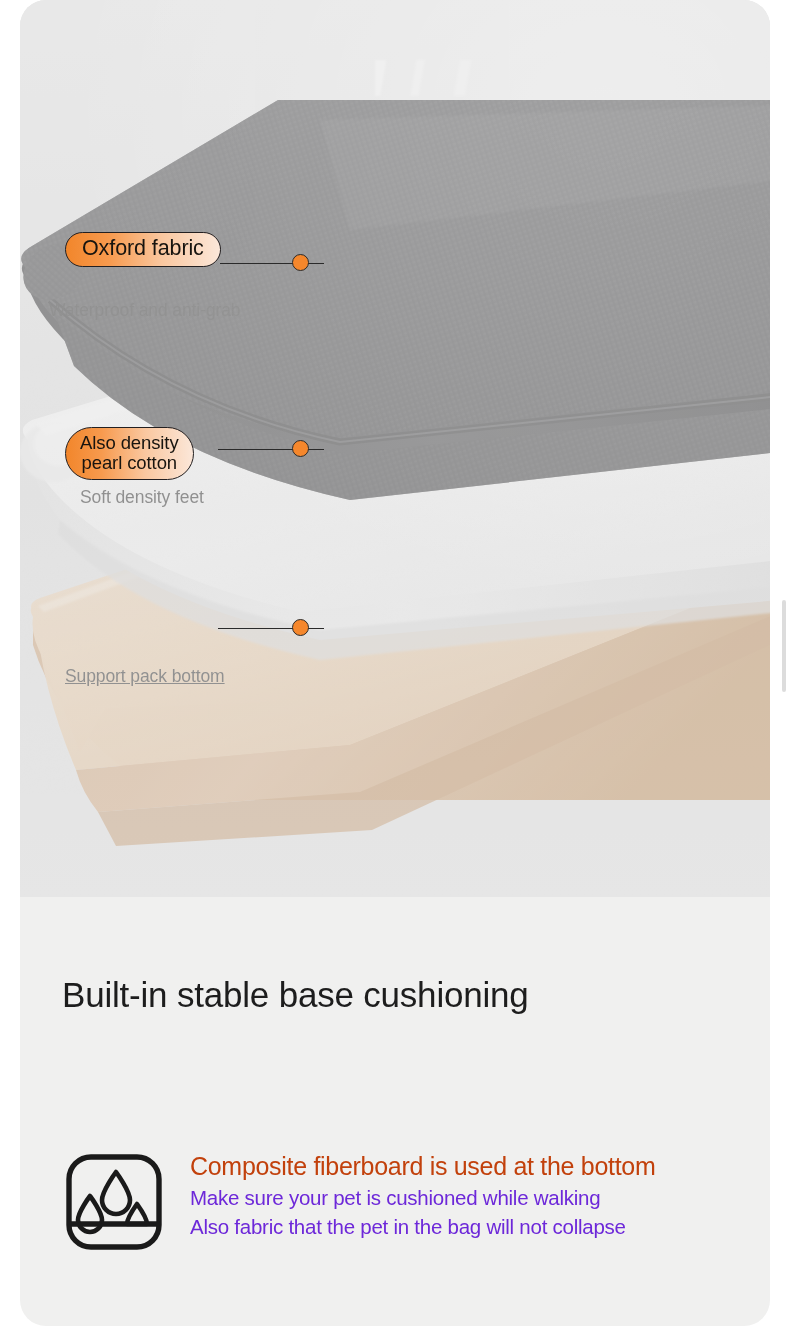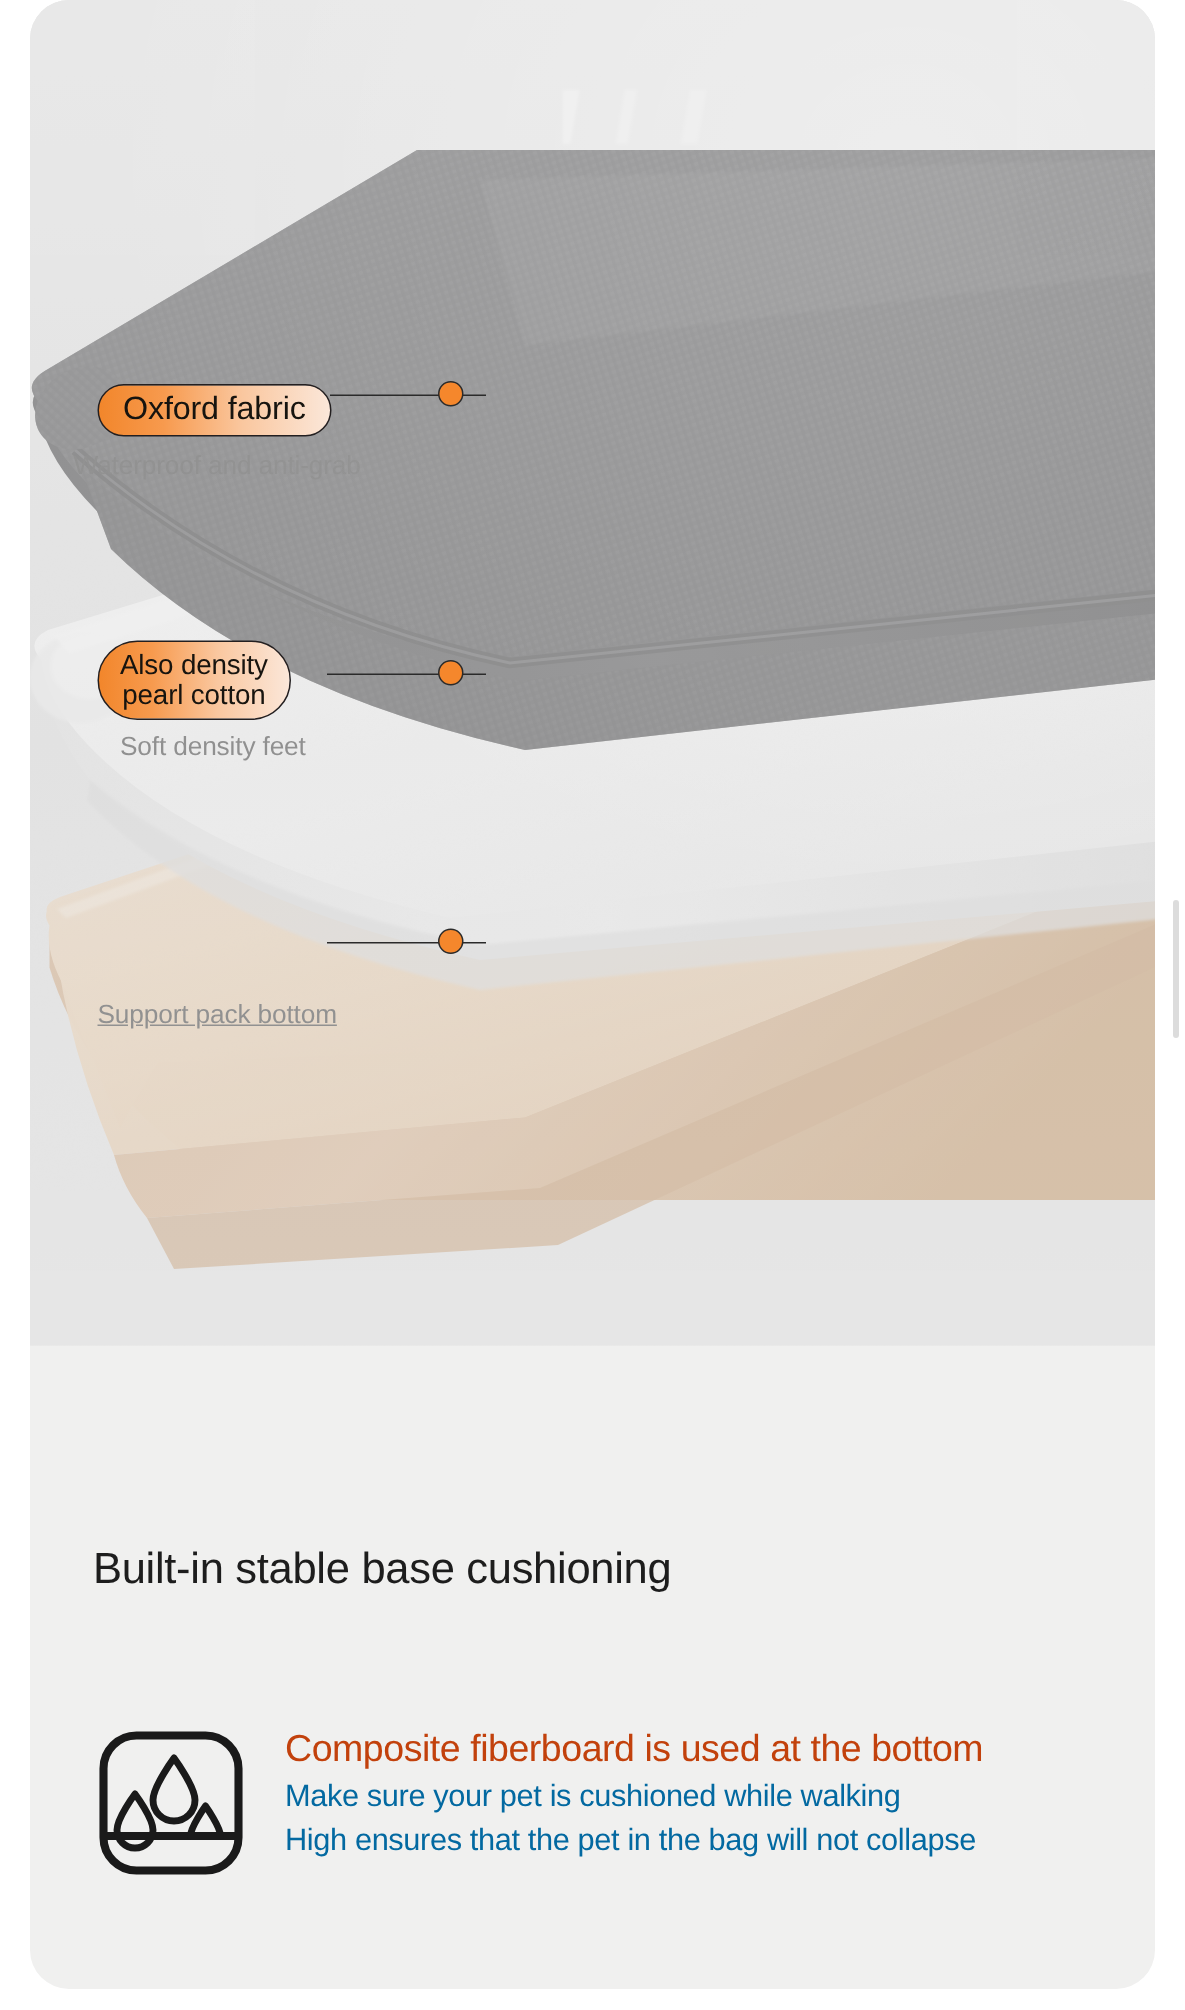--- a/index.html
+++ b/index.html
@@ -112,23 +112,23 @@
     font-size: 17.5px;
     color: #2c2c2c;
     white-space: nowrap;
     letter-spacing: -0.1px;
   }
 
   
   .headline {
     position: absolute;
     left: 42px;
-    top: 1011px;
+    top: 960px;
     width: 640px;
-    font-size: 29px;
+    font-size: 35px;
     line-height: 70px;
     color: #1d1d1d;
     letter-spacing: -0.2px;
   }
 
   .feature {
     position: absolute;
     left: 44px;
     top: 1148px;
     width: 700px;
@@ -146,21 +146,21 @@
   .feature-text { padding-top: 4px; }
   .feature-title {
     font-size: 25px;
     color: #c2410c;
     letter-spacing: -0.3px;
     line-height: 1.12;
     white-space: nowrap;
   }
   .feature-line {
     font-size: 20.5px;
-    color: #0369a1;
+    color: #6d28d9;
     letter-spacing: -0.25px;
     line-height: 1.42;
     margin-top: 3px;
     white-space: nowrap;
   }
 
   
   .scroll-thumb {
     position: absolute;
     left: 782px;
@@ -283,21 +283,21 @@
           <ellipse cx="34" cy="272" rx="32" ry="26" fill="#3b3b3d" transform="rotate(-30 34 272)"></ellipse>
           <ellipse cx="34" cy="272" rx="32" ry="26" fill="url(#weave)" opacity=".5" transform="rotate(-30 34 272)"></ellipse>
 
           <path d="M 300 120 L 760 105 L 760 180 L 330 230 Z" fill="#ffffff" opacity=".045" filter="url(#soft)"></path>
         </g>
       </svg>
     </div>
 
     <div class="leader" style="left:200px; top:263px; width:104px;"></div>
     <div class="dot" style="left:272px; top:254px;"></div>
-    <div class="callout" style="left:45px; top:256px;">
+    <div class="callout" style="left:45px; top:232px;">
       <div class="pill one-line">Oxford fabric</div>
     </div>
     <div class="sub" style="left:29px; top:300px;">Waterproof and anti-grab</div>
 
     <div class="leader" style="left:198px; top:449px; width:106px;"></div>
     <div class="dot" style="left:272px; top:440px;"></div>
     <div class="callout" style="left:45px; top:427px;">
       <div class="pill two-line">Also density
 pearl cotton</div>
     </div>
@@ -320,19 +320,19 @@
         <path d="M 52 20 C 52 20 66 39 66 48 A 14 14 0 0 1 38 48 C 38 39 52 20 52 20 Z" fill="none" stroke="#1a1a1a" stroke-width="4.6" stroke-linejoin="round"></path>
 
         <path d="M 26 44 C 26 44 38 60 38 68 A 12 12 0 0 1 14 68 C 14 60 26 44 26 44 Z" fill="none" stroke="#1a1a1a" stroke-width="4.6" stroke-linejoin="round"></path>
 
         <path d="M 73 52 C 73 52 83 66 83 72 L 63 72 C 63 66 73 52 73 52 Z" fill="none" stroke="#1a1a1a" stroke-width="4.6" stroke-linejoin="round"></path>
       </svg>
     </div>
     <div class="feature-text">
       <div class="feature-title">Composite fiberboard is used at the bottom</div>
       <div class="feature-line">Make sure your pet is cushioned while walking</div>
-      <div class="feature-line" style="margin-top:0;">High ensures that the pet in the bag will not collapse</div>
+      <div class="feature-line" style="margin-top:0;">Also fabric that the pet in the bag will not collapse</div>
     </div>
   </div>
 
 </div>
 
 <div class="scroll-thumb"></div>
 
 </body></html>

